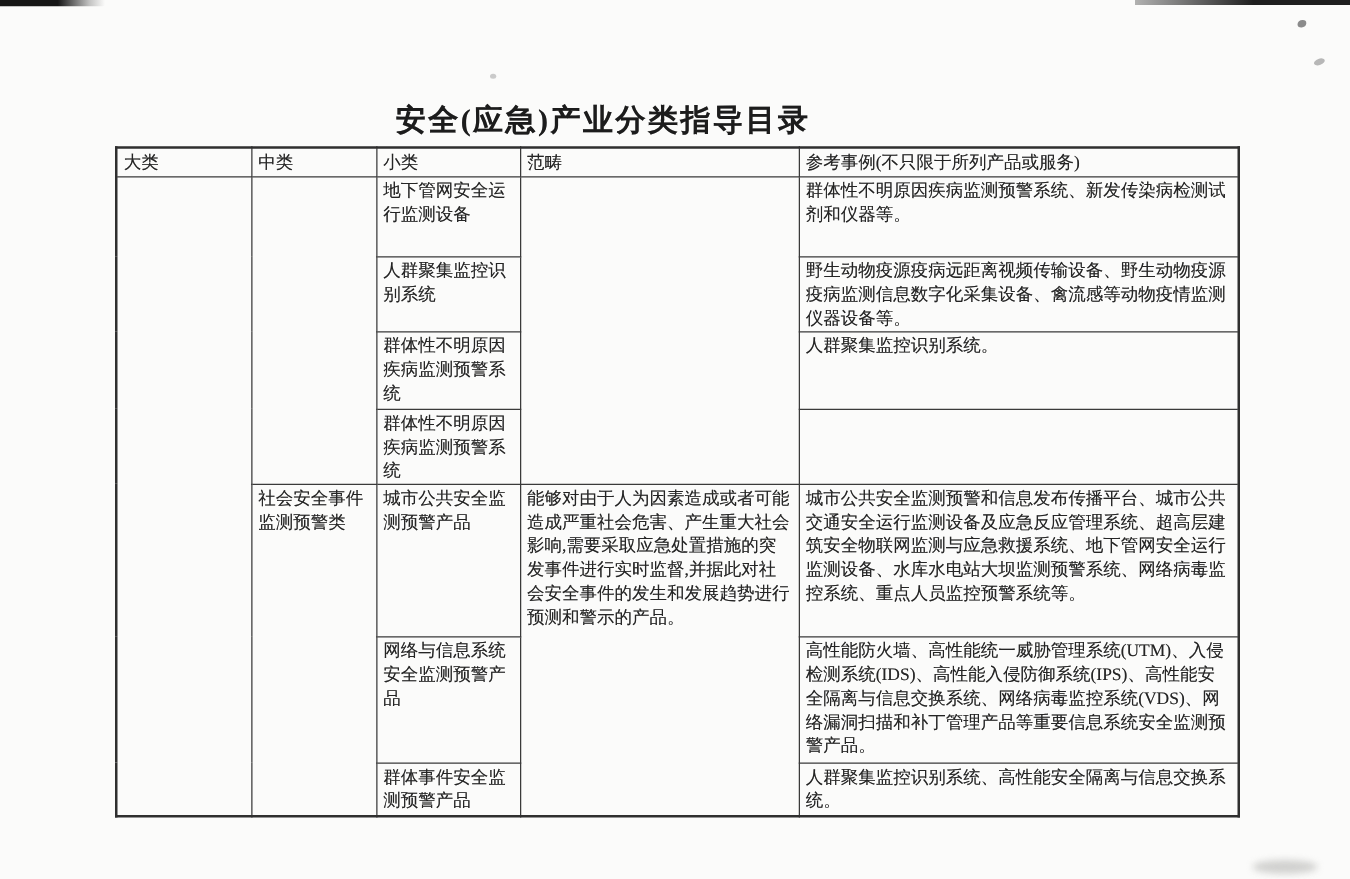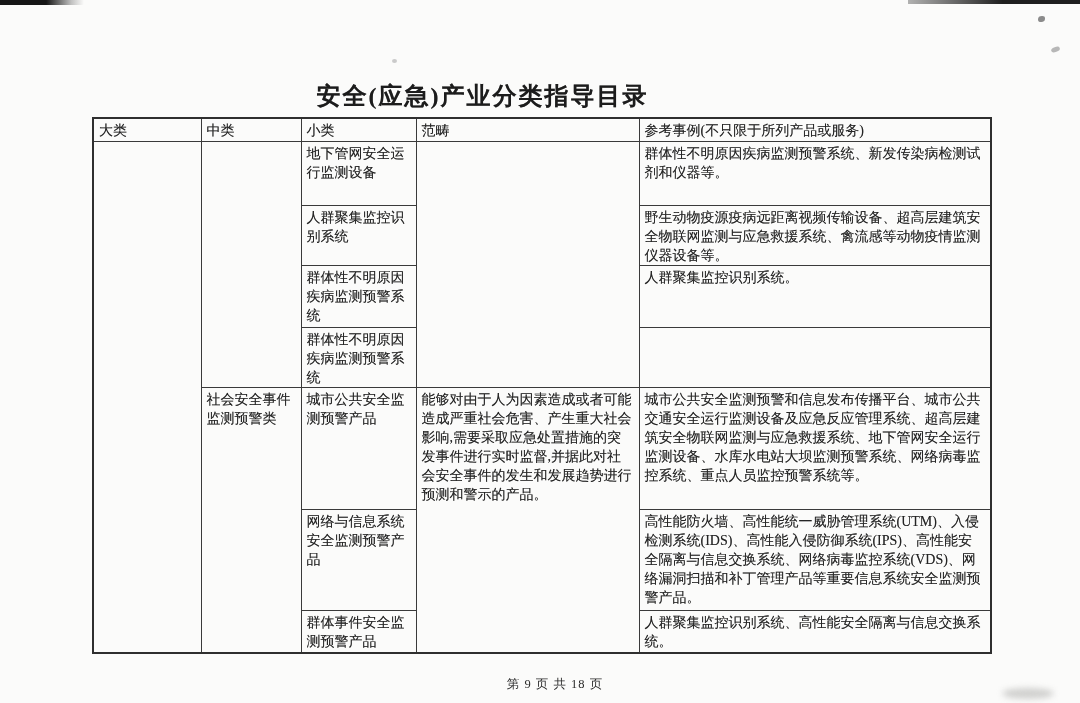--- a/index.html
+++ b/index.html
@@ -141,21 +141,21 @@
       <tr class="r1">
         <td rowspan="7"></td>
         <td rowspan="4"></td>
         <td class="justify">地下管网安全运行监测设备</td>
         <td rowspan="4" class="justify"></td>
         <td class="justify">群体性不明原因疾病监测预警系统、新发传染病检测试剂和仪器等。</td>
       </tr>
 
       <tr class="r2">
         <td class="justify">人群聚集监控识别系统</td>
-        <td class="justify">野生动物疫源疫病远距离视频传输设备、超高层建筑安全物联网监测与应急救援系统、禽流感等动物疫情监测仪器设备等。</td>
+        <td class="justify">野生动物疫源疫病远距离视频传输设备、野生动物疫源疫病监测信息数字化采集设备、禽流感等动物疫情监测仪器设备等。</td>
       </tr>
 
       <tr class="r3">
         <td class="justify">群体性不明原因疾病监测预警系统</td>
         <td class="justify">人群聚集监控识别系统。</td>
       </tr>
 
       <tr class="r4">
         <td class="justify">群体性不明原因疾病监测预警系统</td>
         <td class="justify"></td>
@@ -173,15 +173,14 @@
         <td class="justify">高性能防火墙、高性能统一威胁管理系统(UTM)、入侵检测系统(IDS)、高性能入侵防御系统(IPS)、高性能安全隔离与信息交换系统、网络病毒监控系统(VDS)、网络漏洞扫描和补丁管理产品等重要信息系统安全监测预警产品。</td>
       </tr>
 
       <tr class="r7">
         <td class="justify">群体事件安全监测预警产品</td>
         <td class="justify">人群聚集监控识别系统、高性能安全隔离与信息交换系统。</td>
       </tr>
     </tbody>
   </table>
 
-  <div class="page-footer">第 9 页 共 18 页</div>
 
 </div>
 
 </body></html>

